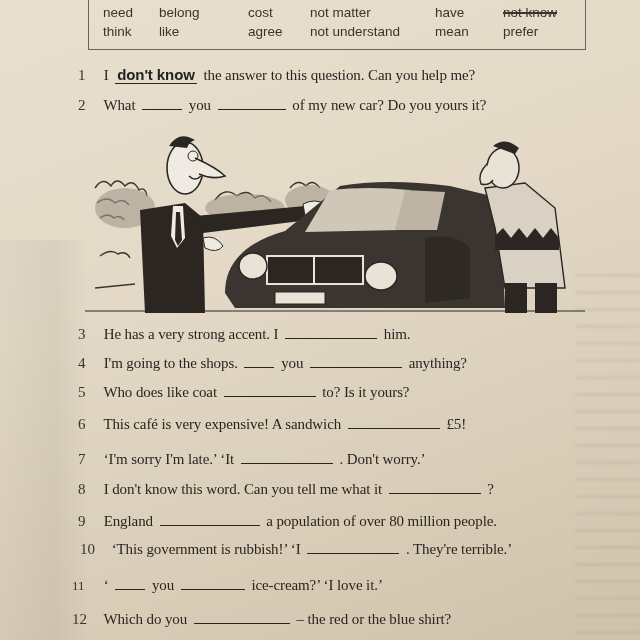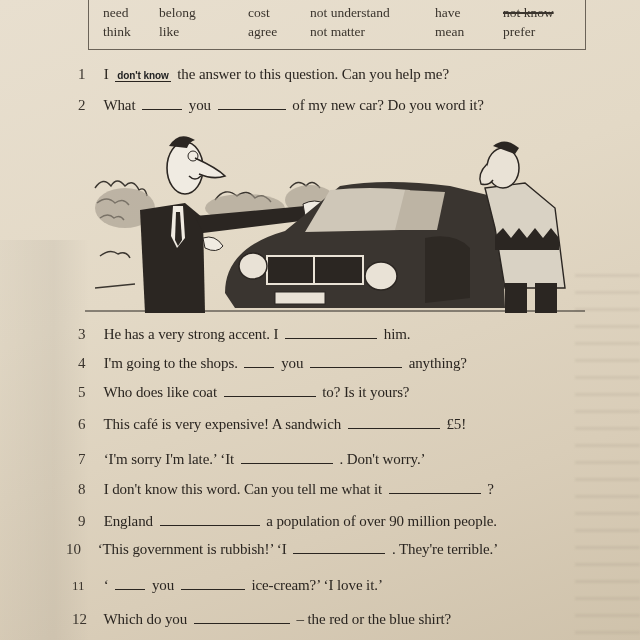--- a/index.html
+++ b/index.html
@@ -19,38 +19,38 @@
       background: repeating-linear-gradient(180deg, rgba(120,110,95,0.0) 0 14px, rgba(120,110,95,0.10) 14px 17px);
       filter: blur(1px);
     }
     
     .word-box {
       position: absolute; left: 88px; top: -4px; width: 498px; height: 54px;
       border: 1.5px solid #6b6358; box-sizing: border-box;
       font-family: "Liberation Sans", "DejaVu Sans", sans-serif;
       font-size: 13.5px; color: #3a342d;
     }
-    .word-col { position: absolute; top: 6px; line-height: 19px; font-family: Liberation Serif, serif; }
+    .word-col { position: absolute; top: 6px; line-height: 19px; }
     .word { display: block; white-space: nowrap; }
     .word.struck { text-decoration: line-through; text-decoration-thickness: 1.5px; }
 
     
     .ex {
       position: absolute; left: 78px; font-size: 15px; white-space: nowrap;
       letter-spacing: -0.1px;
     }
     .ex .num { display: inline-block; width: 22px; color: #3a342d; }
     .ex .num.big { font-size: 13px; }
     .blank {
       display: inline-block; border-bottom: 1.3px solid #2a2520;
       height: 12px; vertical-align: baseline; margin: 0 3px;
     }
     .answer {
       font-family: "Liberation Sans", "DejaVu Sans", sans-serif;
-      font-weight: bold; font-size: 10px; border-bottom: 1.3px solid #2a2520;
+      font-weight: bold; font-size: 15px; border-bottom: 1.3px solid #2a2520;
       padding: 0 2px; margin: 0 3px; color: #222;
     }
 
     
     .illustration { position: absolute; left: 85px; top: 128px; width: 500px; height: 190px; }
   </style>
 </head>
 <body>
 
 <div class="page-shadow"></div>
@@ -63,22 +63,22 @@
   </div>
   <div class="word-col" style="left:70px">
     <span class="word">belong</span>
     <span class="word">like</span>
   </div>
   <div class="word-col" style="left:159px">
     <span class="word">cost</span>
     <span class="word">agree</span>
   </div>
   <div class="word-col" style="left:221px">
+    <span class="word">not matter</span>
     <span class="word">not understand</span>
-    <span class="word">not matter</span>
   </div>
   <div class="word-col" style="left:346px">
     <span class="word">have</span>
     <span class="word">mean</span>
   </div>
   <div class="word-col" style="left:414px">
     <span class="word struck">not know</span>
     <span class="word">prefer</span>
   </div>
 </div>
@@ -89,21 +89,21 @@
   <span class="answer">don't know</span>
   <span>the answer to this question. Can you help me?</span>
 </div>
 
 <div class="ex" style="top:97px">
   <span class="num">2</span>
   <span>What</span>
   <span class="blank" style="width:40px"></span>
   <span>you</span>
   <span class="blank" style="width:68px"></span>
-  <span>of my new car? Do you word it?</span>
+  <span>of my new car? Do you yours it?</span>
 </div>
 
 <div class="illustration">
   <svg width="500" height="190" viewBox="0 0 500 190">
 
     <g fill="none" stroke="#3b3630" stroke-width="1.4">
       <path d="M10,60 q8,-12 16,-2 q6,-10 14,0 q8,-8 14,4 q6,-4 8,6"></path>
       <path d="M12,75 q10,-8 18,0 q8,-6 14,2"></path>
       <path d="M15,90 q8,-6 14,0 q6,-4 10,2"></path>
       <path d="M15,128 q10,-8 18,-2 q8,-4 12,4"></path>
@@ -197,24 +197,24 @@
   <span class="num">8</span>
   <span>I don't know this word. Can you tell me what it</span>
   <span class="blank" style="width:92px"></span>
   <span>?</span>
 </div>
 
 <div class="ex" style="top:513px">
   <span class="num">9</span>
   <span>England</span>
   <span class="blank" style="width:100px"></span>
-  <span>a population of over 90 million people.</span>
-</div>
-
-<div class="ex" style="top:541px; left:66px">
+  <span>a population of over 80 million people.</span>
+</div>
+
+<div class="ex" style="top:541px; left:80px">
   <span class="num" style="width:28px">10</span>
   <span>‘This government is rubbish!’  ‘I</span>
   <span class="blank" style="width:92px"></span>
   <span>. They're terrible.’</span>
 </div>
 
 <div class="ex" style="top:577px; left:72px">
   <span class="num big" style="width:28px">11</span>
   <span>‘</span>
   <span class="blank" style="width:30px"></span>

